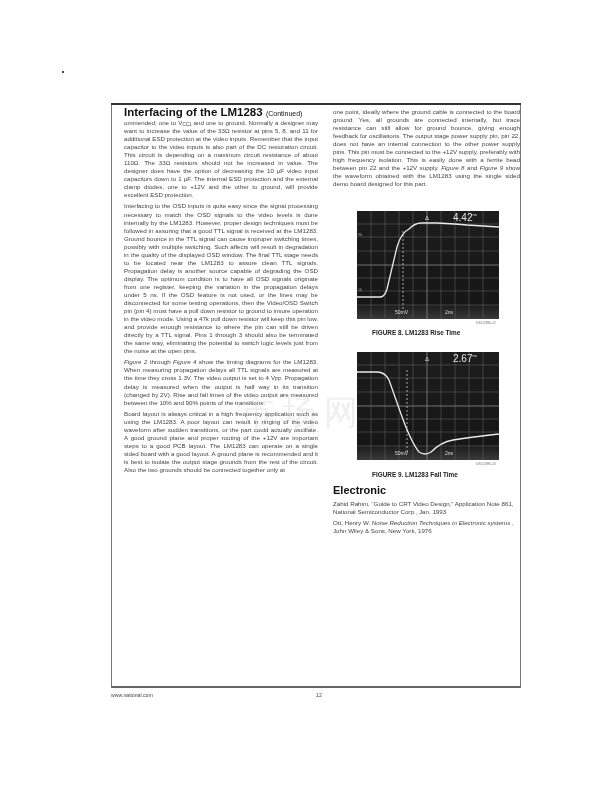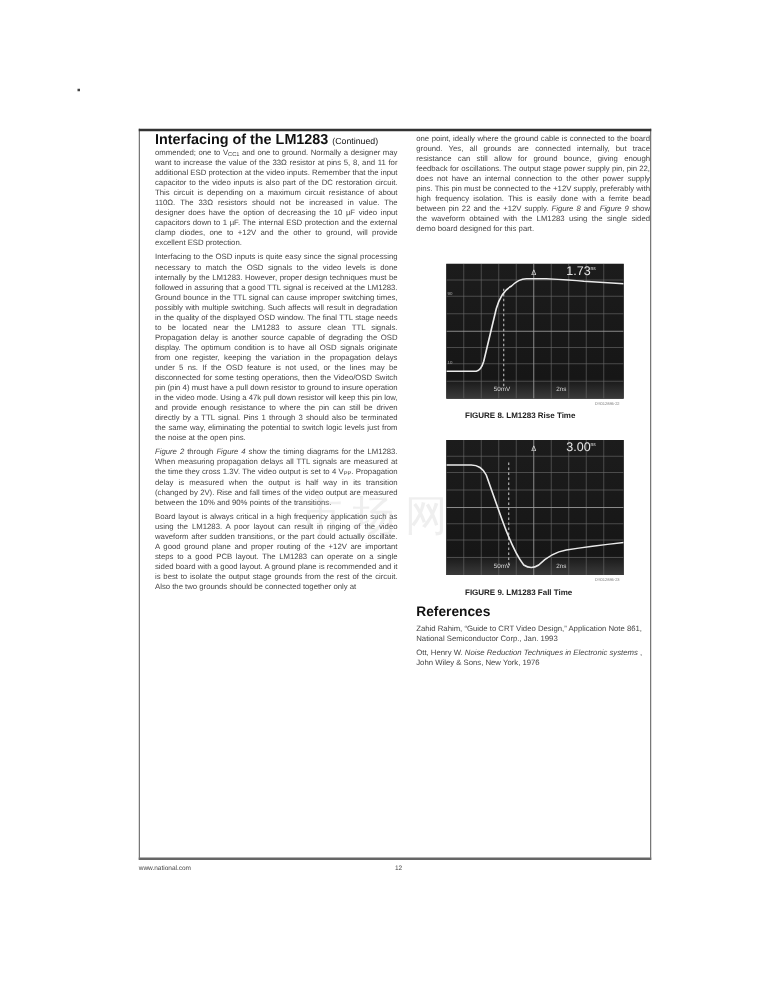--- a/index.html
+++ b/index.html
@@ -82,21 +82,21 @@
     <g stroke="#9a9a9a" stroke-width="0.7">
       <line x1="70" y1="0" x2="70" y2="108"></line>
         <line x1="0" y1="54" x2="142" y2="54"></line>
     </g>
     <line x1="46" y1="20" x2="46" y2="100" stroke="#cfcfcf" stroke-width="0.8" stroke-dasharray="2,2"></line>
     <path d="M0,86 L24,86 Q28,85 30,78 L40,36 Q44,22 52,18 Q58,12 64,12 L80,12 Q100,13 110,14 Q125,15 142,16" fill="none" stroke="#eaeaea" stroke-width="1.3"></path>
     <text x="1" y="25" fill="#aaa" font-size="3.5" font-family="Liberation Sans, sans-serif">90</text>
     <text x="1" y="80" fill="#aaa" font-size="3.5" font-family="Liberation Sans, sans-serif">10</text>
     <text x="68" y="9" fill="#ddd" font-size="6" font-family="Liberation Sans, sans-serif">Δ</text>
   </svg>
-  <span style="position:absolute; left:96px; top:1px; font-size:10px; color:#e6e6e6; font-family:'Liberation Sans',sans-serif;"><span>1.73</span><span style="font-size:4px; vertical-align:top;">ns</span></span>
+  <span style="position:absolute; left:96px; top:1px; font-size:10px; color:#e6e6e6; font-family:'Liberation Sans',sans-serif;"><span>4.42</span><span style="font-size:4px; vertical-align:top;">ns</span></span>
   <span style="position:absolute; left:38px; top:98px; font-size:5px; color:#ddd;">50mV</span>
   <span style="position:absolute; left:88px; top:98px; font-size:5px; color:#ddd;">2ns</span>
 </div>
 <div class="fig-id" style="left:476px; top:321px;">DS012886-22</div>
 <div class="caption" style="left:372px; top:329px;">FIGURE 8. LM1283 Rise Time</div>
 
 <div class="scope" style="left:357px; top:352px; width:142px; height:108px;">
   <svg width="142" height="108" viewBox="0 0 142 108">
     <defs>
       <linearGradient id="g2" x1="0" y1="0" x2="0" y2="1">
@@ -123,28 +123,28 @@
         <line x1="0" y1="94" x2="142" y2="94"></line>
     </g>
     <g stroke="#9a9a9a" stroke-width="0.7">
       <line x1="70" y1="0" x2="70" y2="108"></line>
         <line x1="0" y1="54" x2="142" y2="54"></line>
     </g>
     <line x1="50" y1="18" x2="50" y2="100" stroke="#cfcfcf" stroke-width="0.8" stroke-dasharray="2,2"></line>
     <path d="M0,20 L20,20 Q28,20 32,28 L44,62 Q54,90 62,100 Q68,104 74,100 Q84,90 96,88 Q115,85 142,82" fill="none" stroke="#eaeaea" stroke-width="1.3"></path>
     <text x="68" y="9" fill="#ddd" font-size="6" font-family="Liberation Sans, sans-serif">Δ</text>
   </svg>
-  <span style="position:absolute; left:96px; top:1px; font-size:10px; color:#e6e6e6; font-family:'Liberation Sans',sans-serif;"><span>3.00</span><span style="font-size:4px; vertical-align:top;">ns</span></span>
+  <span style="position:absolute; left:96px; top:1px; font-size:10px; color:#e6e6e6; font-family:'Liberation Sans',sans-serif;"><span>2.67</span><span style="font-size:4px; vertical-align:top;">ns</span></span>
   <span style="position:absolute; left:38px; top:98px; font-size:5px; color:#ddd;">50mV</span>
   <span style="position:absolute; left:88px; top:98px; font-size:5px; color:#ddd;">2ns</span>
 </div>
 <div class="fig-id" style="left:476px; top:462px;">DS012886-23</div>
 <div class="caption" style="left:372px; top:471px;">FIGURE 9. LM1283 Fall Time</div>
 
-<div class="ref-h">References</div>
+<div class="ref-h">Electronic</div>
 <div class="refs">
   <p>Zahid Rahim, “Guide to CRT Video Design,” Application Note 861, National Semiconductor Corp., Jan. 1993</p>
   <p><span>Ott, Henry W. </span><i>Noise Reduction Techniques in Electronic systems</i><span> , John Wiley &amp; Sons, New York, 1976</span></p>
 </div>
 
 <div class="watermark">市场网</div>
 
 <div class="footer-url">www.national.com</div>
 <div class="footer-page">12</div>
 

